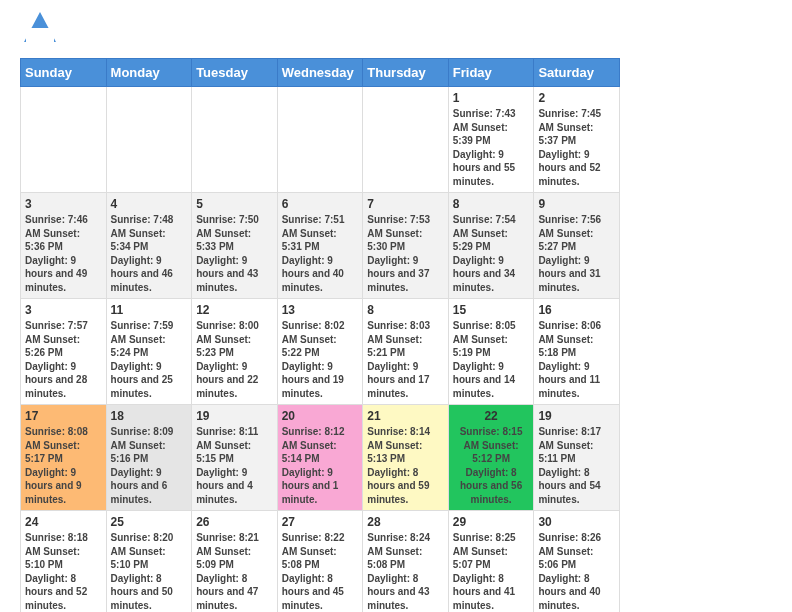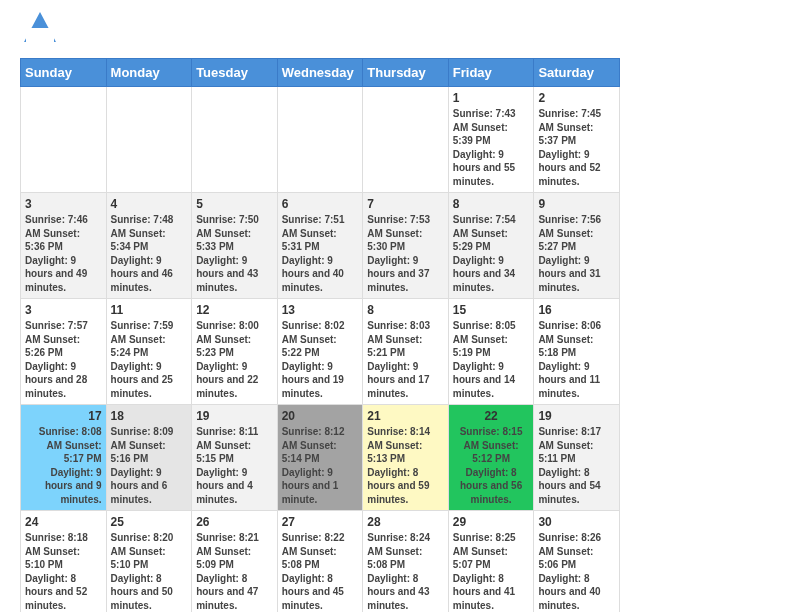--- a/index.html
+++ b/index.html
@@ -231,39 +231,39 @@
 Daylight: 9 hours and 14 minutes.</div>
           </td>
           <td>
             <div class="day-number">16</div>
             <div class="day-info">Sunrise: 8:06 AM
 Sunset: 5:18 PM
 Daylight: 9 hours and 11 minutes.</div>
           </td>
         </tr>
         <tr>
-          <td style="background: #7dd3fc; text-align: right;">
+          <td style="background: #fdba74;">
             <div class="day-number">17</div>
             <div class="day-info">Sunrise: 8:08 AM
 Sunset: 5:17 PM
 Daylight: 9 hours and 9 minutes.</div>
           </td>
           <td style="background: #e5e5e5;">
             <div class="day-number">18</div>
             <div class="day-info">Sunrise: 8:09 AM
 Sunset: 5:16 PM
 Daylight: 9 hours and 6 minutes.</div>
           </td>
           <td style="background: rgb(242, 242, 242);">
             <div class="day-number">19</div>
             <div class="day-info">Sunrise: 8:11 AM
 Sunset: 5:15 PM
 Daylight: 9 hours and 4 minutes.</div>
           </td>
-          <td style="background: #a3a3a3;">
+          <td style="background: #f9a8d4;">
             <div class="day-number">20</div>
             <div class="day-info">Sunrise: 8:12 AM
 Sunset: 5:14 PM
 Daylight: 9 hours and 1 minute.</div>
           </td>
           <td style="background: #fef9c3;">
             <div class="day-number">21</div>
             <div class="day-info">Sunrise: 8:14 AM
 Sunset: 5:13 PM
 Daylight: 8 hours and 59 minutes.</div>

